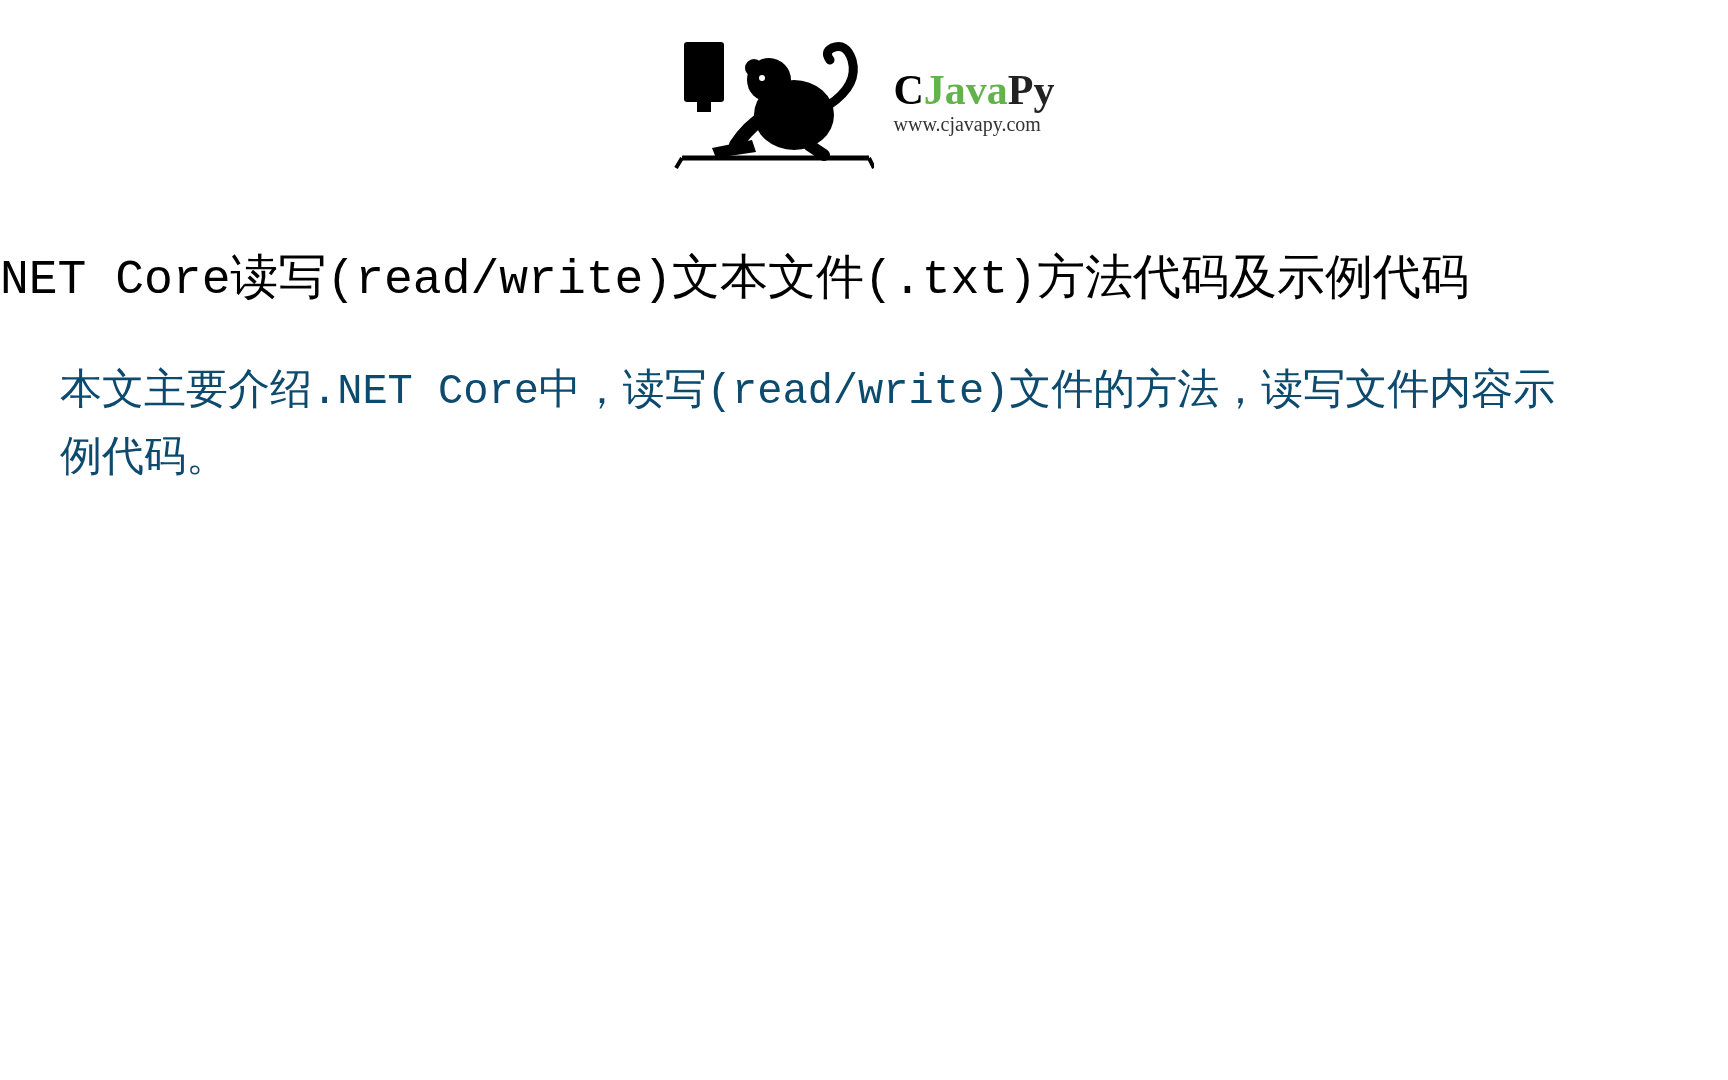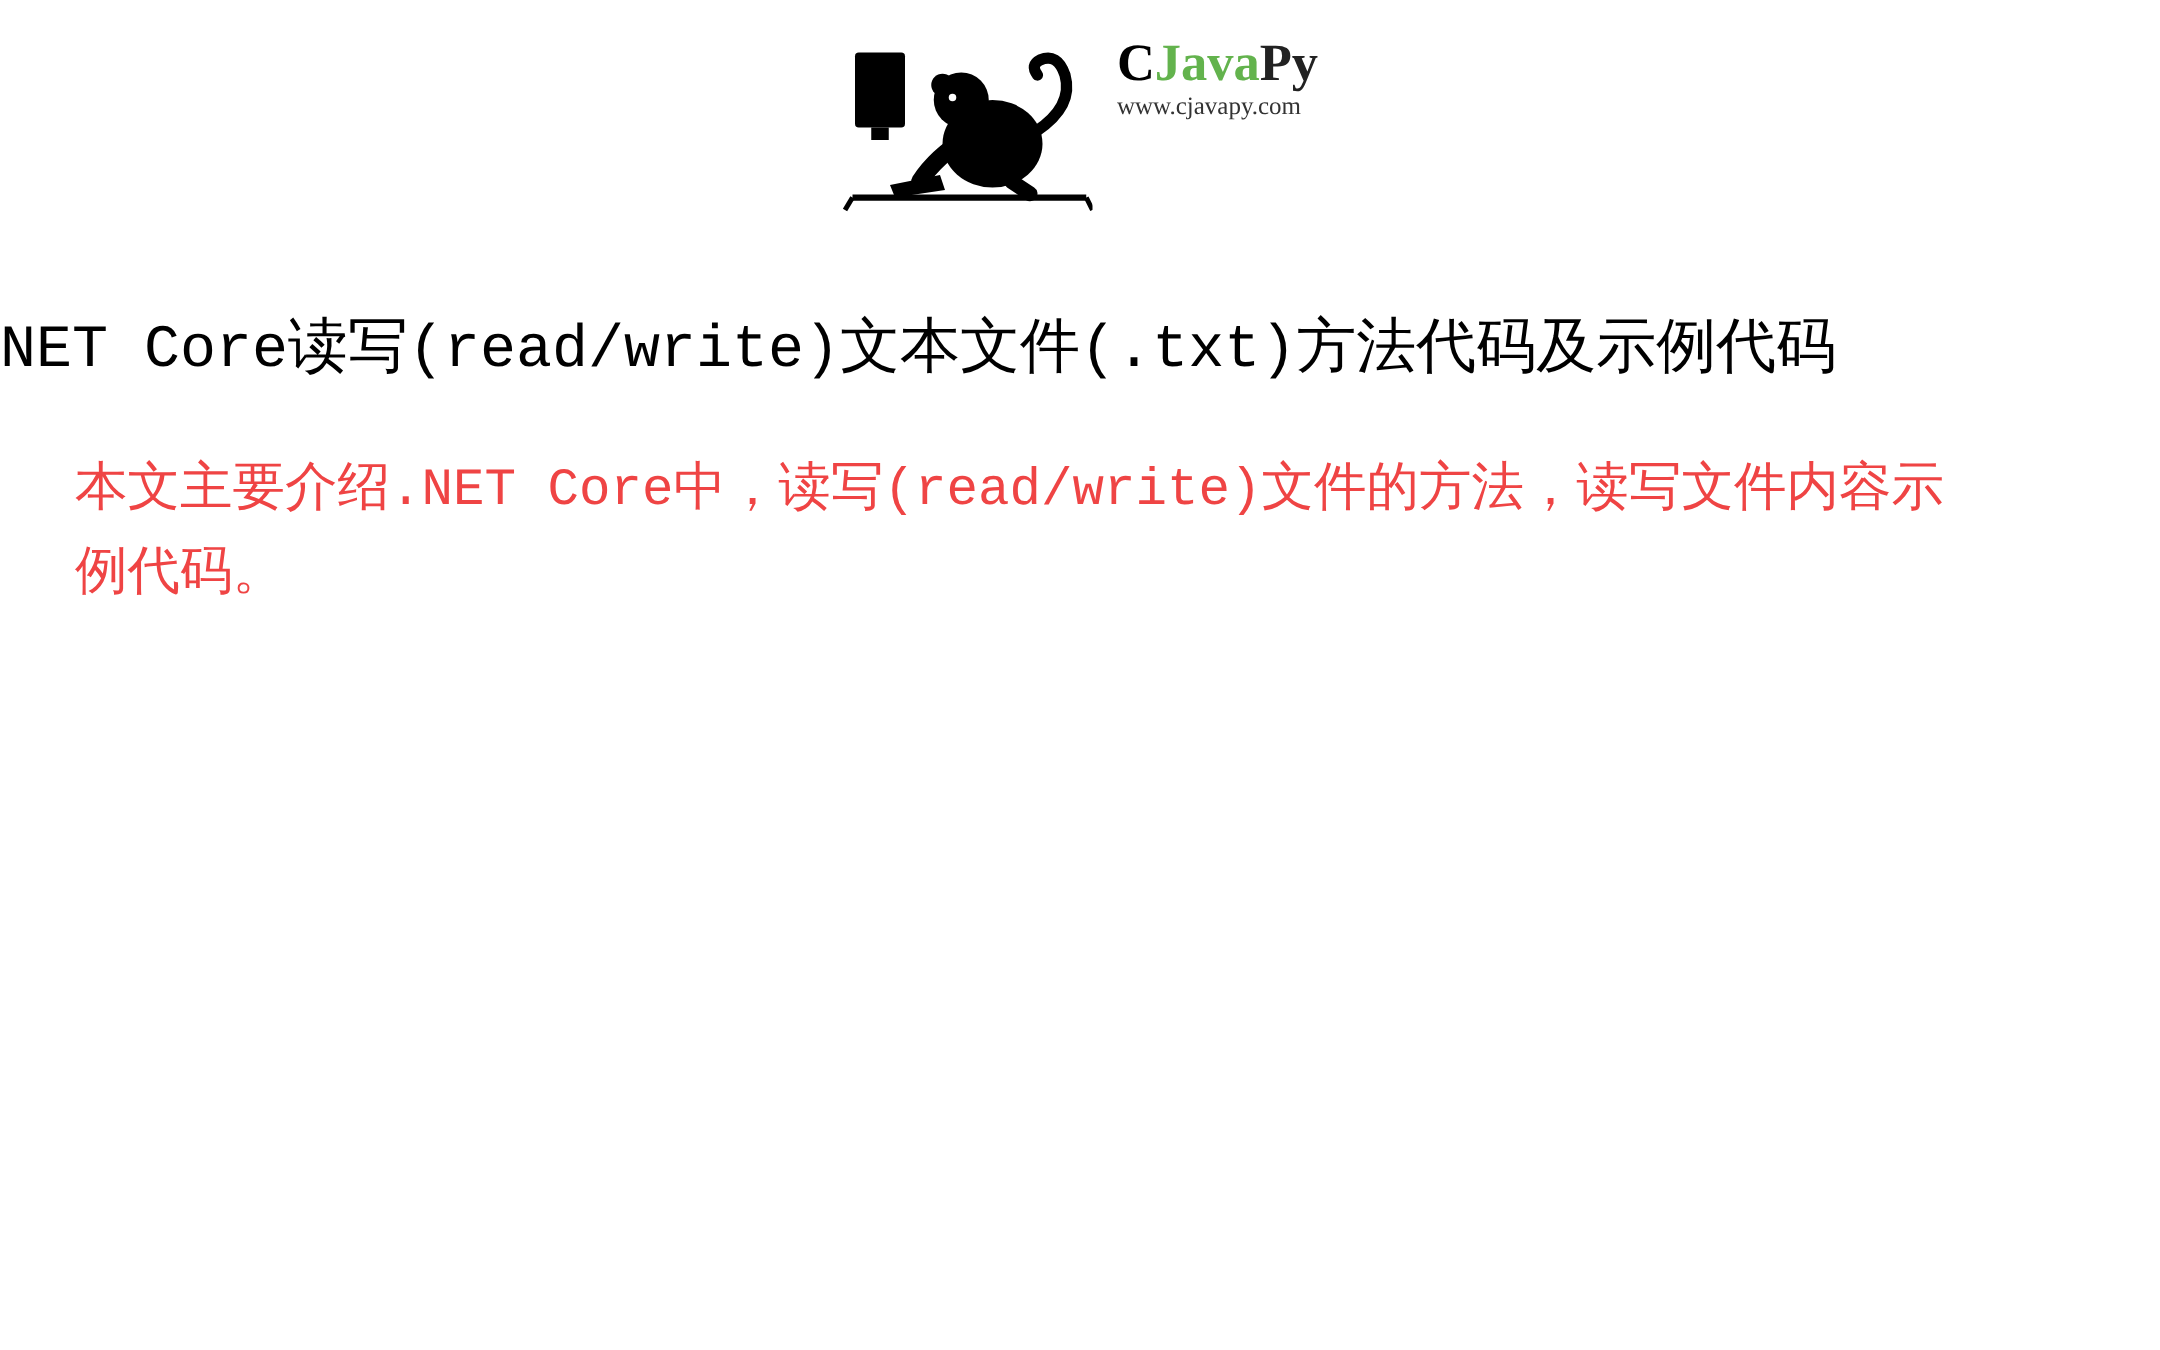--- a/index.html
+++ b/index.html
@@ -10,21 +10,21 @@
     body {
       width: 1728px;
       height: 1080px;
       background: #ffffff;
       font-family: "SimSun", "宋体", "Courier New", monospace;
       overflow: hidden;
     }
     .logo-area {
       display: flex;
       justify-content: center;
-      align-items: flex-start;
+      align-items: center;
       padding-top: 30px;
       padding-bottom: 30px;
     }
     .logo-left {
       margin-right: 20px;
     }
     .logo-right {
       display: flex;
       flex-direction: column;
       align-items: flex-start;
@@ -55,21 +55,21 @@
     .title {
       font-size: 48px;
       color: #000;
       text-align: left;
       padding: 40px 0 50px 0;
       font-family: Liberation Mono, monospace;
       white-space: nowrap;
     }
     .body-text {
       font-size: 42px;
-      color: #ef4444;
+      color: #0c4a6e;
       padding: 0 60px;
       line-height: 1.6;
       font-family: "SimSun", "宋体", "Courier New", monospace;
       max-width: 1640px;
     }
   </style>
 </head>
 <body>
 
 <div class="logo-area">

